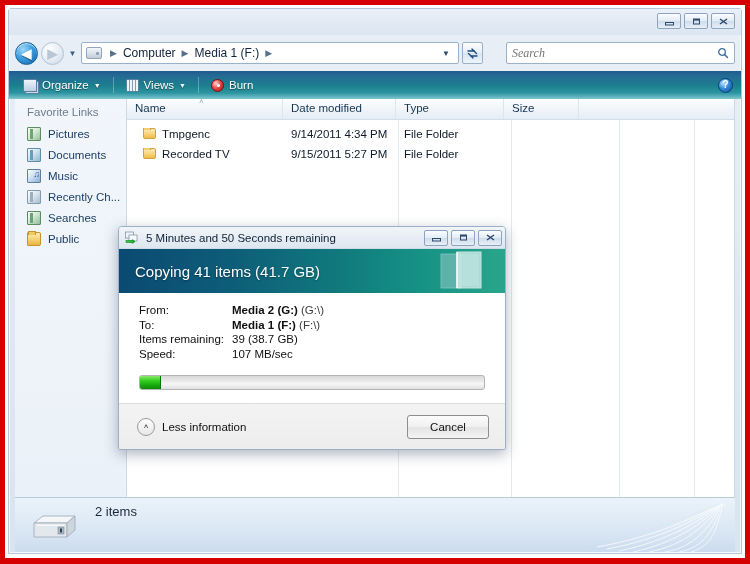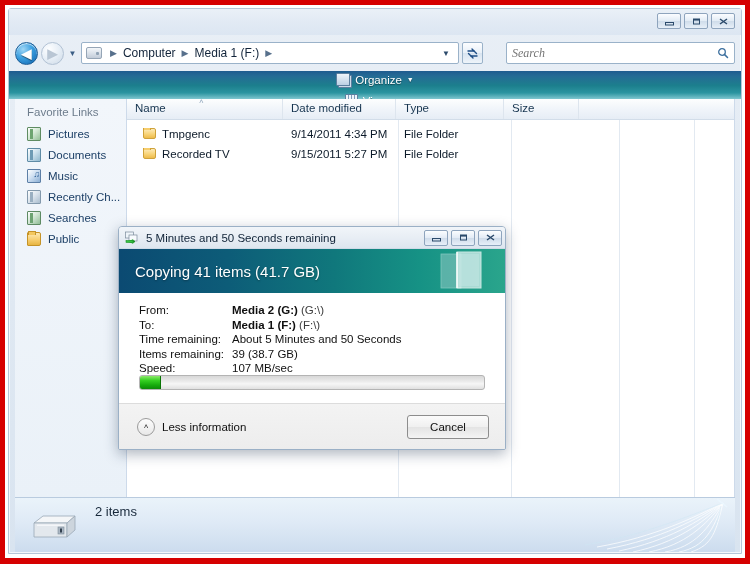--- a/index.html
+++ b/index.html
@@ -174,21 +174,20 @@
   #commandbar {
     position: absolute;
     left: 0; top: 62px;
     width: 100%;
     height: 28px;
     background: linear-gradient(180deg,#1f5b8f 0%, #256b95 18%, #1c7f8d 52%, #2b94a0 78%, #7fc6cf 100%);
     display: flex;
     align-items: center;
     padding: 0 8px;
     gap: 2px;
-    flex-direction: column;
   }
   .cmd {
     display: flex;
     align-items: center;
     gap: 5px;
     padding: 2px 6px;
     color: #ffffff;
     font-size: 11.5px;
     text-shadow: 0 1px 1px rgba(0,0,0,.45);
     white-space: nowrap;
@@ -789,24 +788,20 @@
       </div>
 
       <div class="det-row">
         <div class="det-label">To:</div>
         <div class="det-value">
           <b>Media 1 (F:)</b>
           <span class="dim">(F:\)</span>
         </div>
       </div>
 
-      <div class="det-row">
-        <div class="det-label">Time remaining:</div>
-        <div class="det-value">About 5 Minutes and 50 Seconds</div>
-      </div>
 
       <div class="det-row">
         <div class="det-label">Items remaining:</div>
         <div class="det-value">39 (38.7 GB)</div>
       </div>
 
       <div class="det-row">
         <div class="det-label">Speed:</div>
         <div class="det-value">107 MB/sec</div>
       </div>

